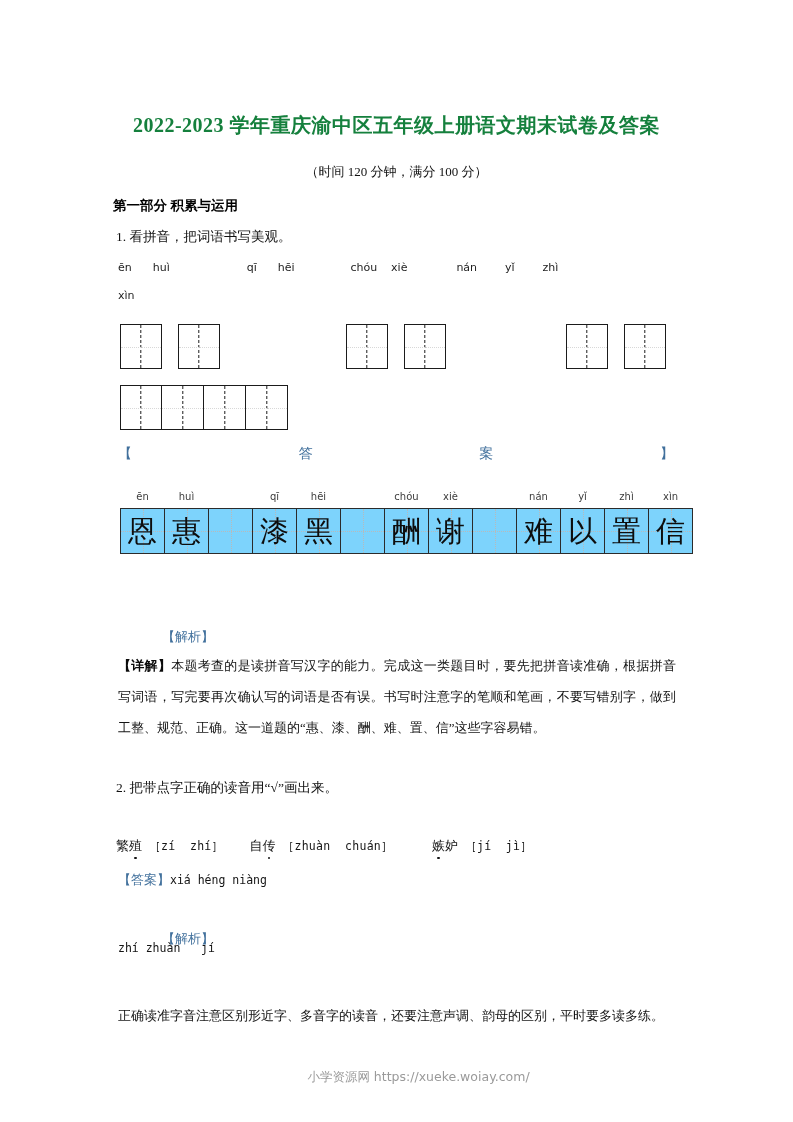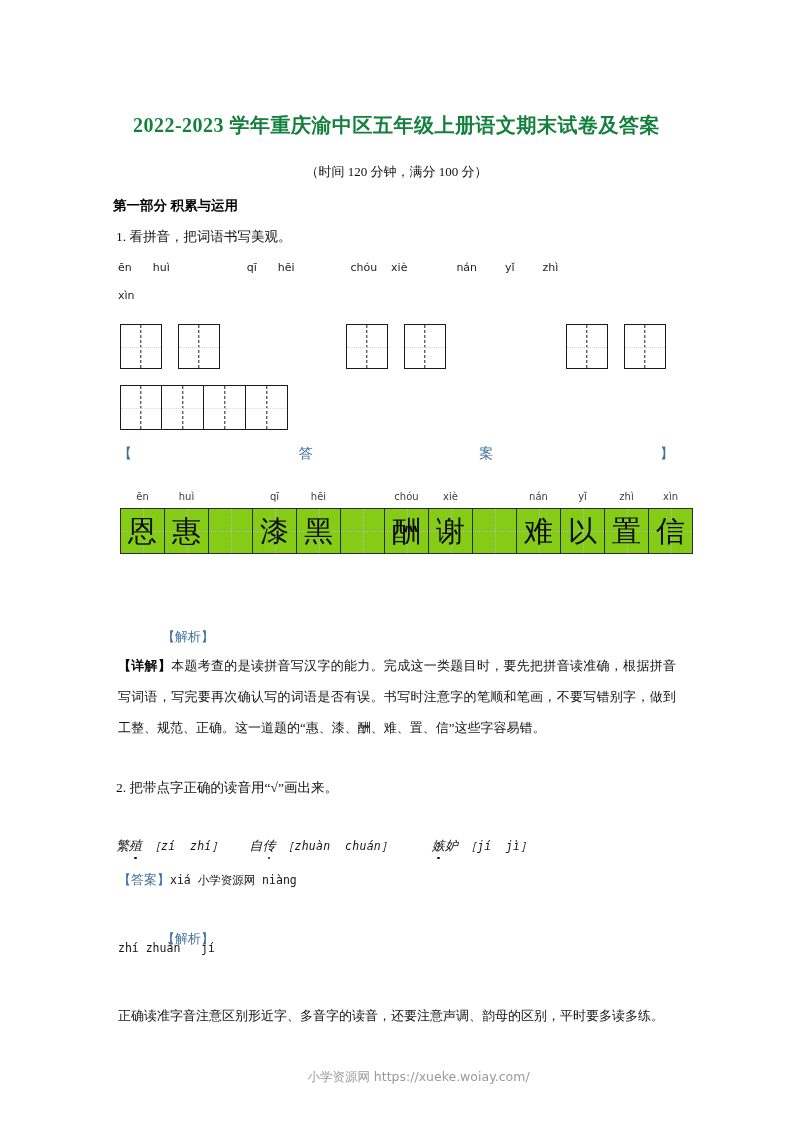--- a/index.html
+++ b/index.html
@@ -121,21 +121,21 @@
     border-top: 1.3px solid #2b2b2b;
     border-bottom: 1.3px solid #2b2b2b;
     border-left: 1.3px solid #2b2b2b;
   }
   .ans-cell {
     position: relative;
     width: 44px;
     height: 44px;
     border-right: 1.3px solid #2b2b2b;
     box-sizing: border-box;
-    background: #84cc16;
+    background: #7dd3fc;
   }
   .ans-cell .vdash {
     position: absolute;
     left: 50%;
     top: 0;
     height: 100%;
     border-left: 1px dotted #b9b9b9;
   }
   .ans-cell .hdash {
     position: absolute;
@@ -193,21 +193,21 @@
   
   .choice-row {
     position: absolute;
     left: 116px;
     width: 580px;
     font-size: 13px;
     color: #141414;
     white-space: pre;
   }
   #choice-row-1 { top: 806px; }
-  #choice-row-2 { top: 837px; font-style: italic; }
+  #choice-row-2 { top: 837px; }
   .dotchar {
     position: relative;
     display: inline-block;
   }
   .dotchar::after {
     content: "";
     position: absolute;
     left: 50%;
     bottom: -4px;
     width: 2.4px;
@@ -370,20 +370,20 @@
       </div>
     </div>
 
   <div class="tag-blue" id="exp1-tag">【解析】</div>
   <div class="para" id="exp1-body"><span class="lead">【详解】</span><span>本题考查的是读拼音写汉字的能力。完成这一类题目时，要先把拼音读准确，根据拼音写词语，写完要再次确认写的词语是否有误。书写时注意字的笔顺和笔画，不要写错别字，做到工整、规范、正确。这一道题的“惠、漆、酬、难、置、信”这些字容易错。</span></div>
 
   <div class="q-line" id="q2-text">2. 把带点字正确的读音用“√”画出来。</div>
 
   <div class="choice-row" id="choice-row-2"><span><span>繁</span><span class="dotchar">殖</span></span><span class="py-brk"> ［zí  zhí］</span><span>        </span><span><span>自</span><span class="dotchar">传</span></span><span class="py-brk"> ［zhuàn  chuán］</span><span>            </span><span><span class="dotchar">嫉</span><span>妒</span></span><span class="py-brk"> ［jí  jì］</span></div>
 
-  <div class="ans2-tag"><span>【答案】</span><span class="val">xiá 小学资源网 niàng</span></div>
+  <div class="ans2-tag"><span>【答案】</span><span class="val">xiá héng niàng</span></div>
   <div id="ans2-line2">zhí zhuàn   jí</div>
 
   <div class="tag-blue" id="exp2-tag">【解析】</div>
   <div class="para" id="exp2-body2">正确读准字音注意区别形近字、多音字的读音，还要注意声调、韵母的区别，平时要多读多练。</div>
 
   <div class="footer">小学资源网 https://xueke.woiay.com/</div>
 </div>
 
 </body></html>

